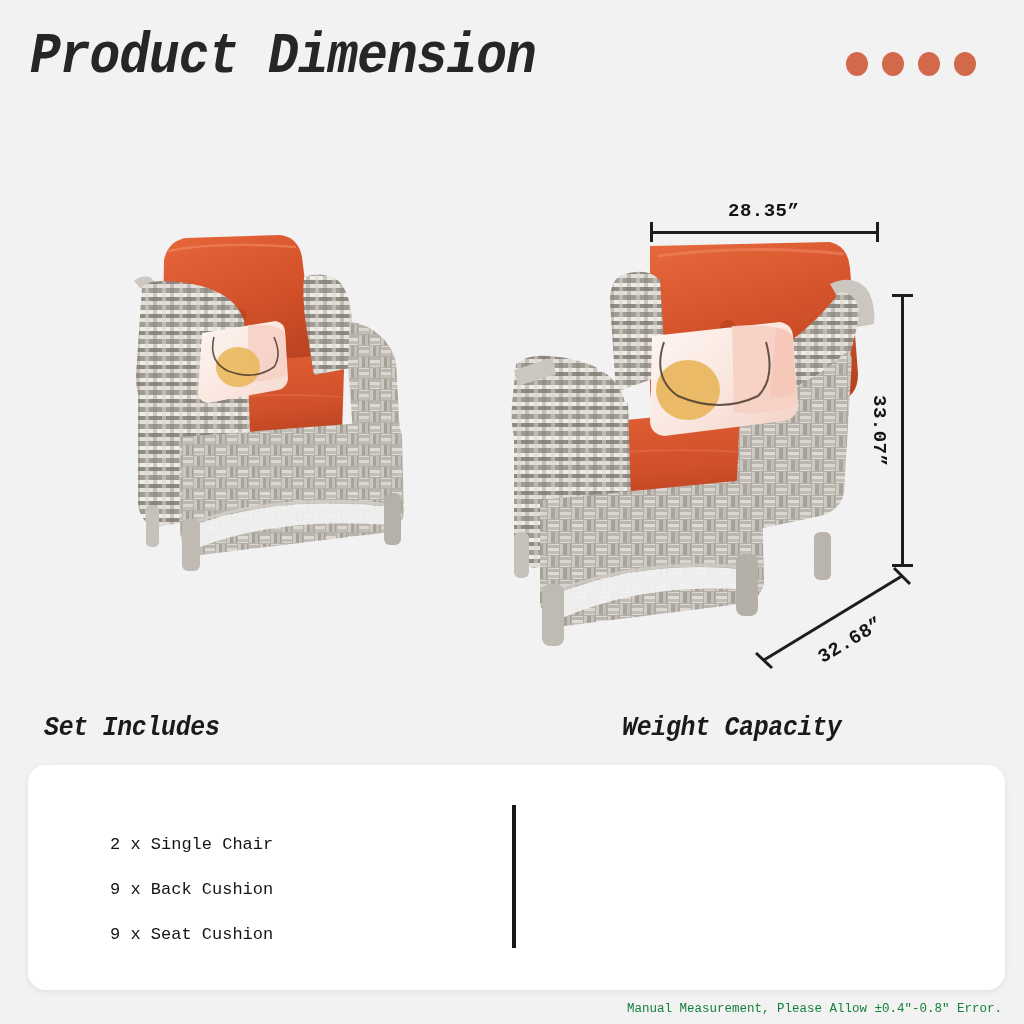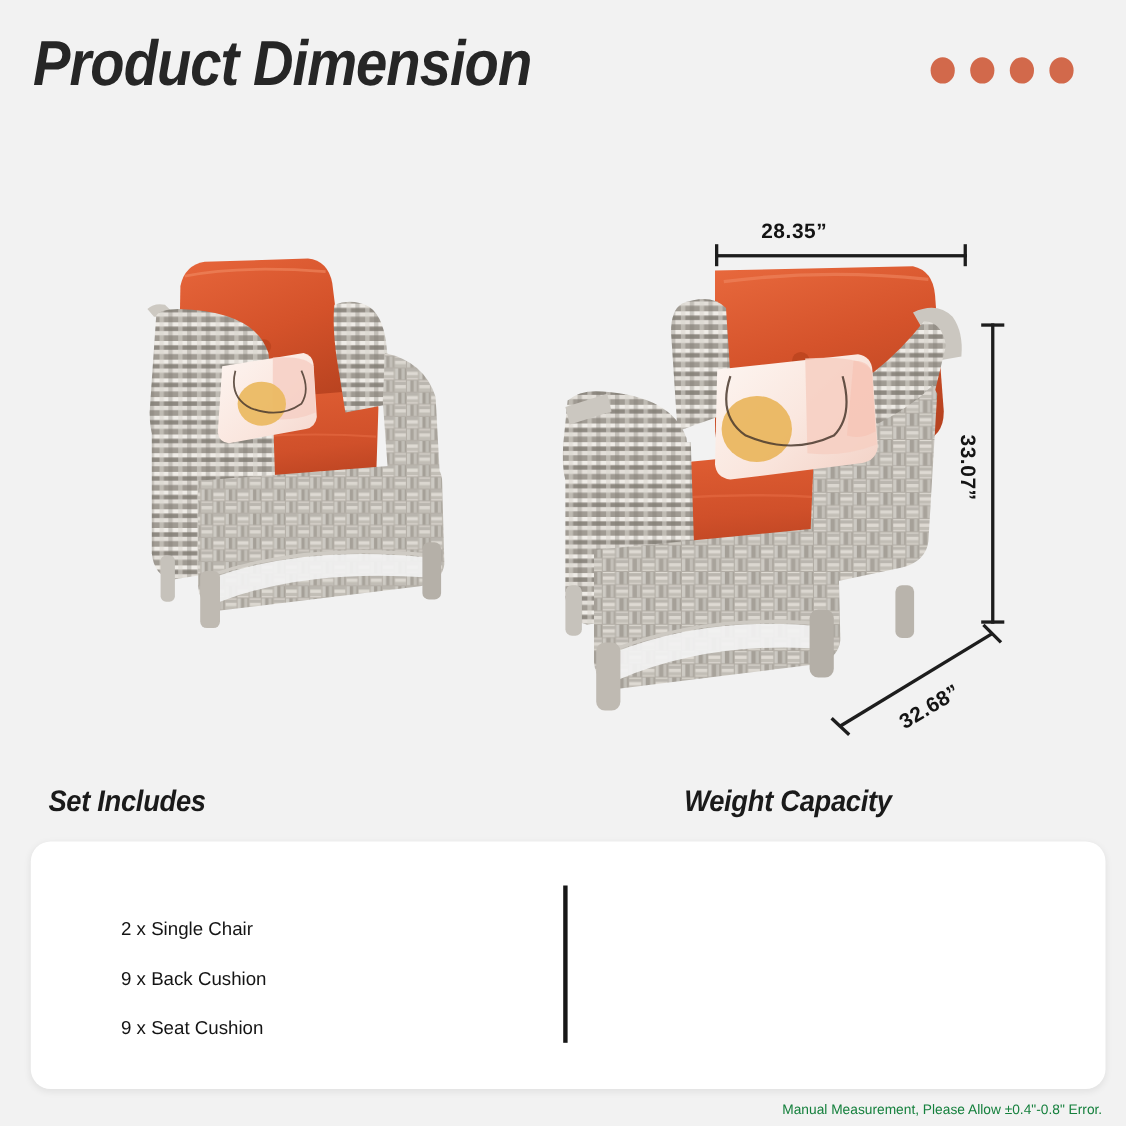--- a/index.html
+++ b/index.html
@@ -4,21 +4,21 @@
 <style>
   html,body{margin:0;padding:0;}
   body{
     width:1024px;height:1024px;
     background:#f2f2f2;
     font-family:"Liberation Sans", sans-serif;
     color:#1a1a1a;
     overflow:hidden;
     position:relative;
   }
-  .stage{position:absolute;left:0;top:0;width:1024px;height:884px;}
+  .stage{position:absolute;left:0;top:0;width:1024px;height:884px;font-family:Liberation Mono, monospace;}
 
   
   #header-title{
     position:absolute;left:30px;top:24px;
     font-size:58px;font-weight:bold;font-style:italic;
     letter-spacing:-1px;
     color:#262626;
     transform:scaleX(0.88);transform-origin:left center;
     white-space:nowrap;
   }
@@ -233,21 +233,21 @@
         <ellipse cx="188" cy="158" rx="32" ry="30" fill="#e9b65e" opacity=".93"></ellipse>
         <path d="M164,110 Q152,146 178,164 Q220,182 258,164 Q276,146 266,110" stroke="#4a3a2e" stroke-width="2" fill="none" opacity=".85"></path>
       </g>
     </svg>
   </div>
 
   <div>
     <div class="dimline" style="left:650px;top:231px;width:229px;height:3px;"></div>
     <div class="dimtick" style="left:650px;top:222px;width:3px;height:20px;"></div>
     <div class="dimtick" style="left:876px;top:222px;width:3px;height:20px;"></div>
-    <div class="dimlabel" style="left:692px;top:200px;">28.35”</div>
+    <div class="dimlabel" style="left:728px;top:200px;">28.35”</div>
   </div>
 
   <div>
     <div class="dimline" style="left:901px;top:294px;width:3px;height:273px;"></div>
     <div class="dimtick" style="left:892px;top:294px;width:21px;height:3px;"></div>
     <div class="dimtick" style="left:892px;top:564px;width:21px;height:3px;"></div>
     <div class="dimlabel" style="left:890px;top:395px;transform:rotate(90deg);transform-origin:left top;">33.07”</div>
   </div>
 
   <div>

